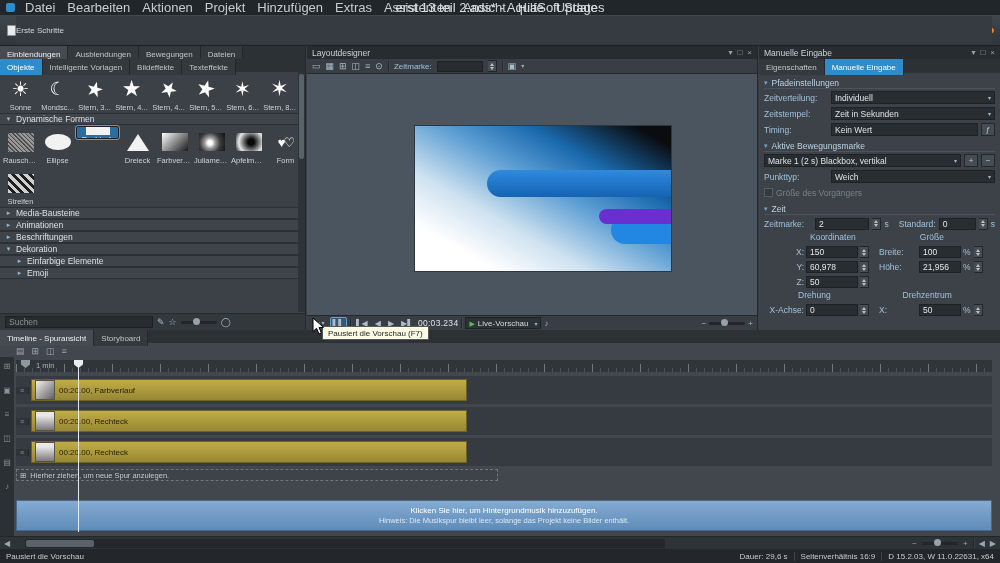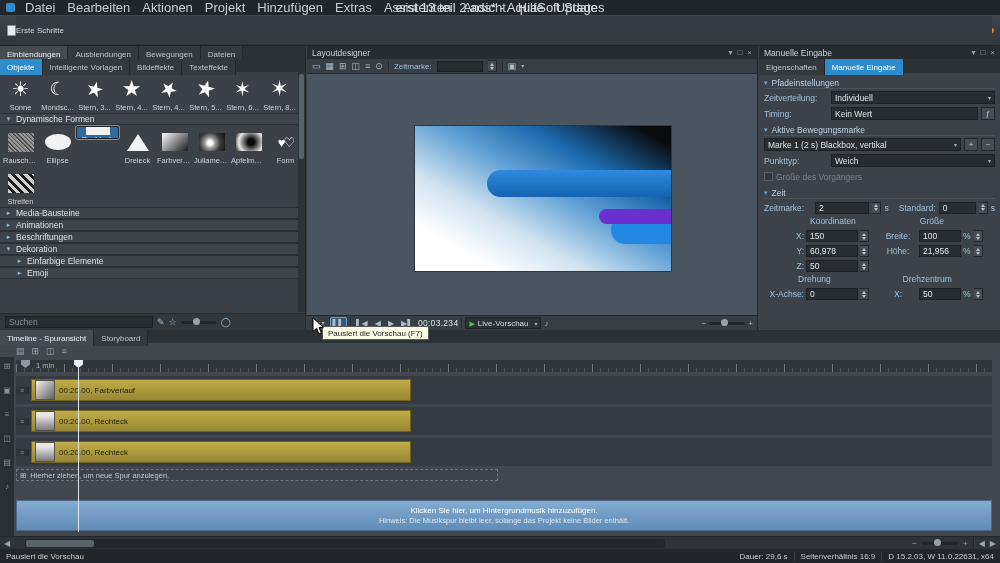--- a/index.html
+++ b/index.html
@@ -109,34 +109,34 @@
   .spin i{display:block;width:0;height:0;border-left:2.5px solid transparent;border-right:2.5px solid transparent}
   .spin i.u{border-bottom:3px solid #b8c2c9}
   .spin i.d{border-top:3px solid #b8c2c9}
   .unit{color:#9fc2de}
   .cb{width:9px;height:9px;background:#34393e;border:1px solid #565d63;flex:none}
   .dis{color:#7a8187}
   .pcols{display:flex;height:12px;color:#9fc2de;flex:none}
   .prow{display:flex;align-items:center;gap:2px;height:14px;flex:none}
   .pl{width:40px;text-align:right;color:#9fc2de;flex:none}
   .pf{width:52px;flex:none}
-  .pl2{width:38px;text-align:center;color:#9fc2de;flex:none;margin-left:8px}
+  .pl2{width:38px;text-align:left;color:#9fc2de;flex:none;margin-left:8px}
   .pf2{width:42px;flex:none}
   .punit{width:9px;color:#9fc2de;flex:none}
 
   
   .timeline{position:absolute;left:0;top:330px;right:0;height:206px;background:#41474c;overflow:hidden}
   .ttabs{position:absolute;left:0;top:0;right:0;height:13px;background:#2c3135;display:flex}
   .ttools{position:absolute;left:16px;top:15px;height:12px;display:flex;gap:7px;align-items:center;font-size:9px;color:#9aa6b0}
   .tstrip{position:absolute;left:0;top:27px;bottom:0;width:14px;background:#2b3034;display:flex;flex-direction:column;align-items:center;gap:15px;padding-top:5px;font-size:8px;color:#8a939b}
   .truler{position:absolute;left:16px;right:8px;top:30px;height:12px;background:#30353a;background-image:repeating-linear-gradient(90deg,#707880 0 1px,transparent 1px 48px),repeating-linear-gradient(90deg,#4a5056 0 1px,transparent 1px 8px);background-size:100% 8px,100% 4px;background-repeat:repeat-x;background-position:left bottom,left bottom;font-size:7.5px;color:#aab2b9}
   .truler .rl{position:absolute;left:20px;top:1px}
   .trow{position:absolute;left:16px;right:8px;height:28px;background:#353b40;display:flex}
   .hcell{width:13px;background:#2f3438;border-right:1px solid #24282c;display:flex;align-items:center;justify-content:center;font-size:7px;color:#8a939b;flex:none}
-  .clip{width:380px;background:linear-gradient(#c0ad48,#978733);border:1px solid #6e6322;display:flex;align-items:center;gap:4px;padding:0 3px;color:#26220a;font-size:8px;flex:none}
+  .clip{width:436px;background:linear-gradient(#c0ad48,#978733);border:1px solid #6e6322;display:flex;align-items:center;gap:4px;padding:0 3px;color:#26220a;font-size:8px;flex:none}
   .cthumb{width:20px;height:20px;border:1px solid #5a5348;background:linear-gradient(135deg,#f0f0f0,#606060);flex:none}
   .cthumb.rc{background:linear-gradient(180deg,#e8e8e8 20%,#7a7a7a)}
   .thint{position:absolute;left:16px;width:482px;height:12px;border:1px dashed #6e757b;background:#3d4348;display:flex;align-items:center;gap:4px;padding:0 3px;font-size:7.5px;color:#c2c8ce}
   .tmusic{position:absolute;left:16px;right:8px;height:31px;background:linear-gradient(#84abd2,#5f8cb8);border:1px solid #49688a;display:flex;flex-direction:column;align-items:center;justify-content:center;font-size:8px;color:#fff;text-align:center;gap:1px}
   .tmusic .l2{color:#d9e6f2;font-size:7.5px}
   .playhead{position:absolute;left:78px;top:30px;bottom:4px;width:1px;background:#e4e9ee;z-index:6}
   .phm{position:absolute;top:30px;width:9px;height:8px;background:#e8edf2;clip-path:polygon(0 0,100% 0,100% 55%,50% 100%,0 55%);z-index:7}
   .phm.a{left:74px}
   .phm.b{left:21px;background:#8f989f}
 
@@ -571,20 +571,27 @@
         <span>Pfadeinstellungen</span>
       </div>
     <div class="rrow">
       <span class="rlabel">Zeitverteilung:</span>
       <span class="sel">
           <span>Individuell</span>
           <span class="selarr">▾</span>
         </span>
     </div>
     <div class="rrow">
+      <span class="rlabel">Zeitstempel:</span>
+      <span class="sel">
+          <span>Zeit in Sekunden</span>
+          <span class="selarr">▾</span>
+        </span>
+    </div>
+    <div class="rrow">
       <span class="rlabel">Timing:</span>
       <span class="sel">
           <span>Kein Wert</span>
         </span>
       <span class="sbtn">ƒ</span>
     </div>
     <div class="sec">
         <span class="sarr2">▾</span>
         <span>Aktive Bewegungsmarke</span>
       </div>

